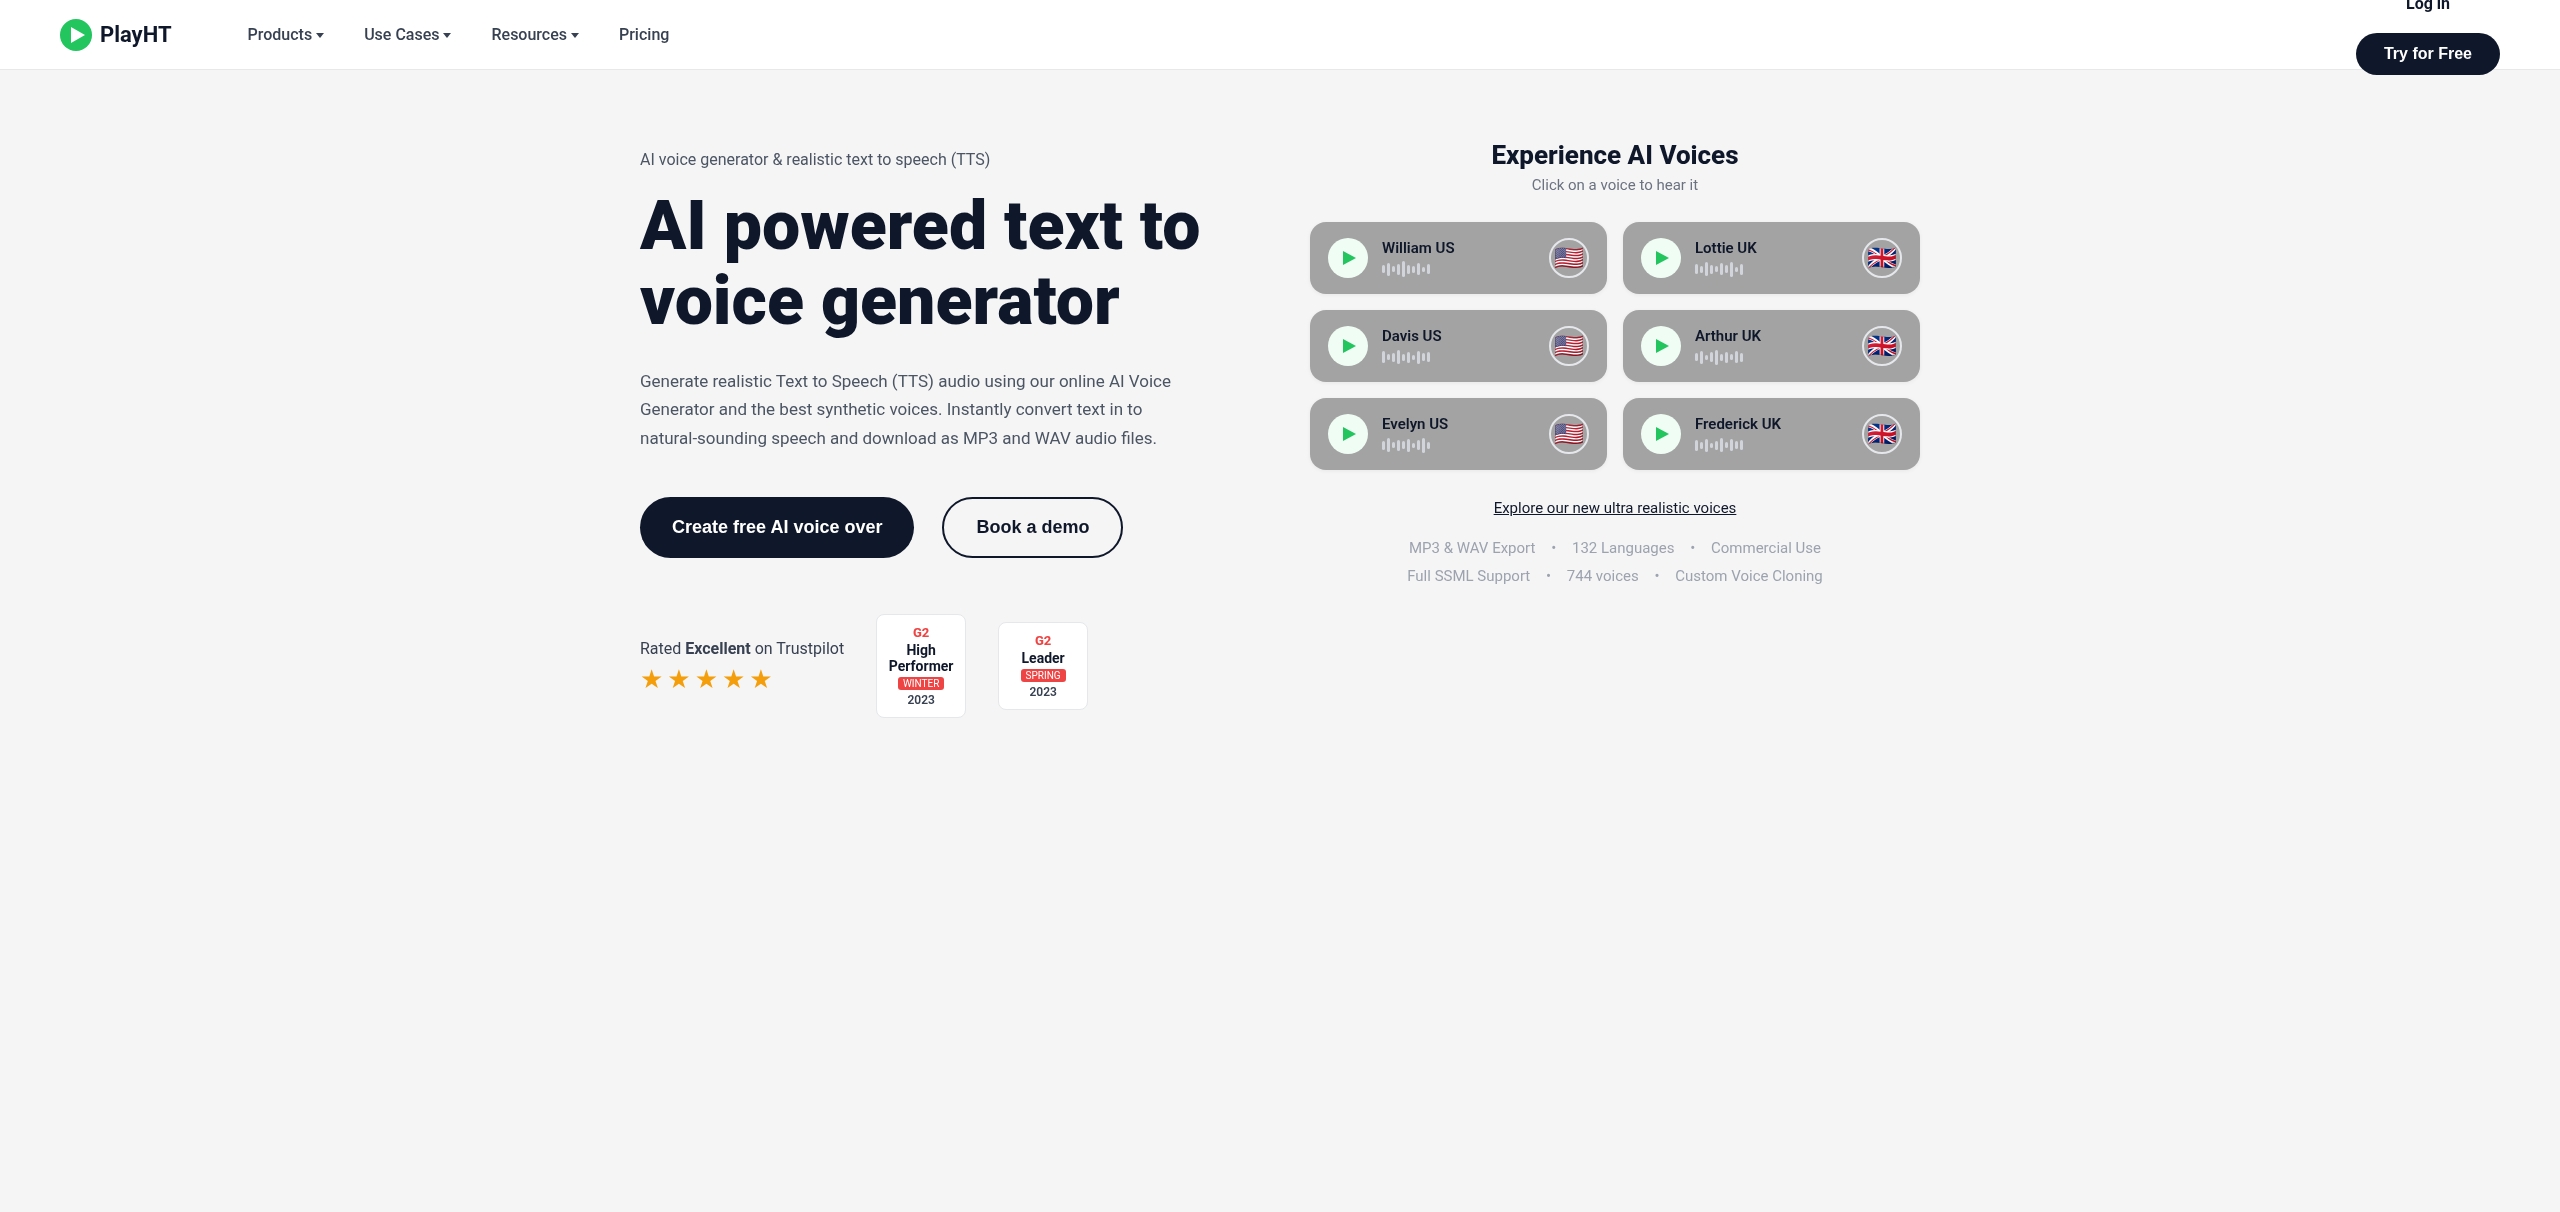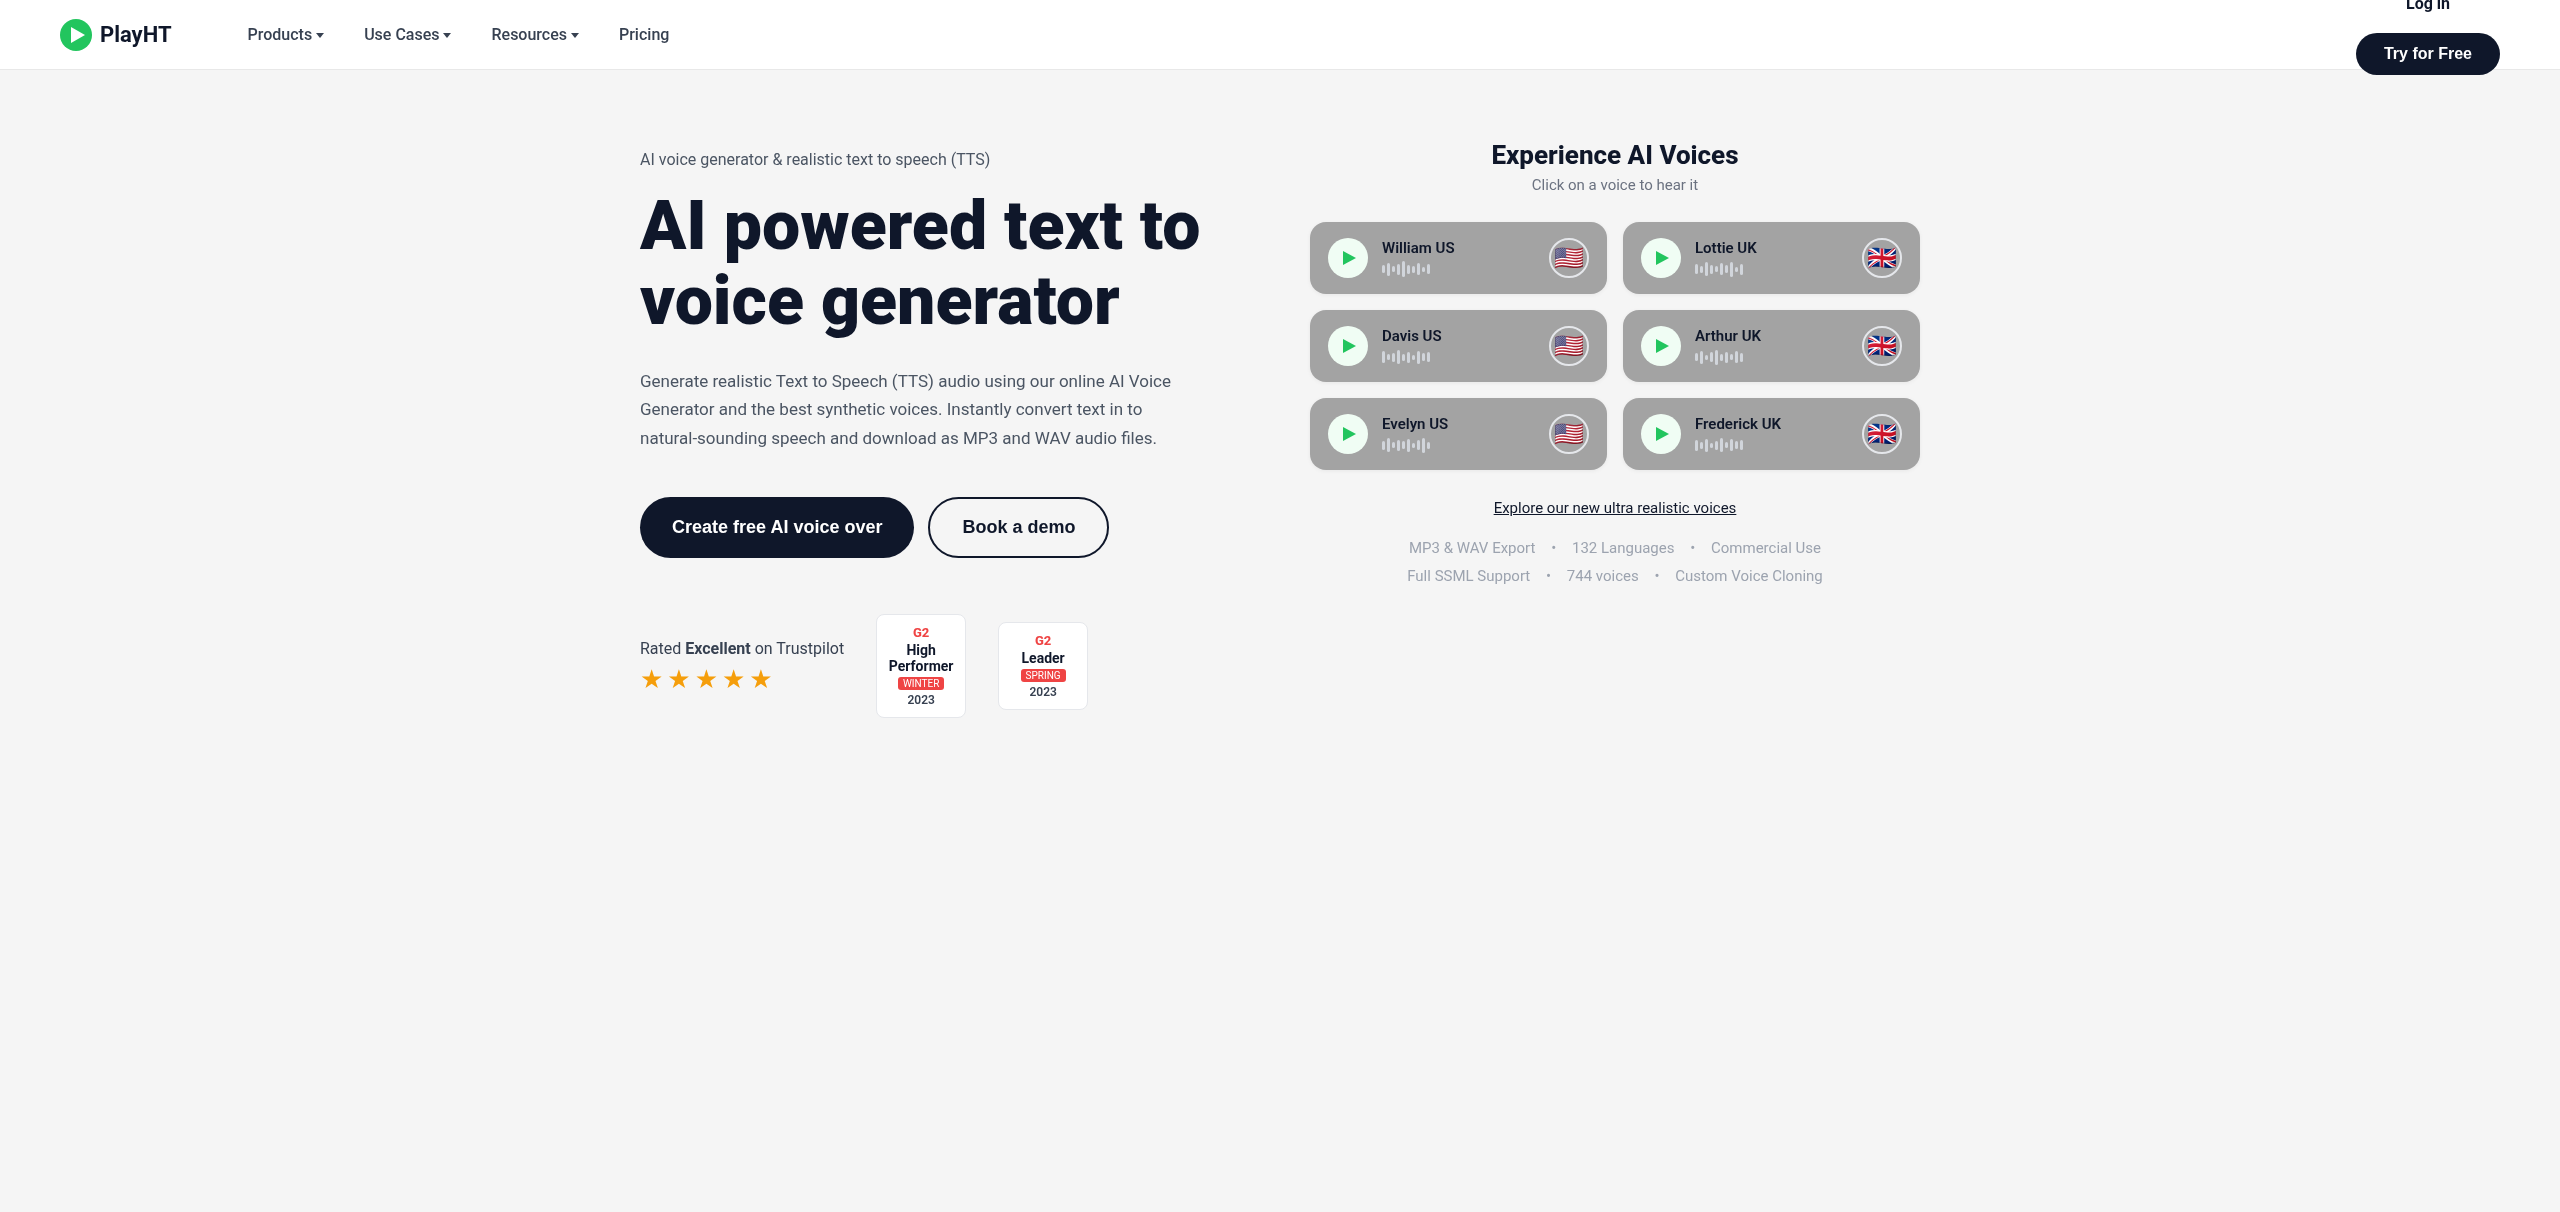--- a/index.html
+++ b/index.html
@@ -129,21 +129,21 @@
     }
     .hero-desc {
       font-size: 17px;
       color: #4b5563;
       line-height: 1.7;
       max-width: 560px;
       margin-bottom: 44px;
     }
     .cta-buttons {
       display: flex;
-      gap: 14px;
+      gap: 28px;
       margin-bottom: 56px;
     }
     .btn-primary {
       background: #0f172a;
       color: #fff;
       border: none;
       border-radius: 50px;
       padding: 18px 32px;
       font-size: 18px;
       font-weight: 700;

